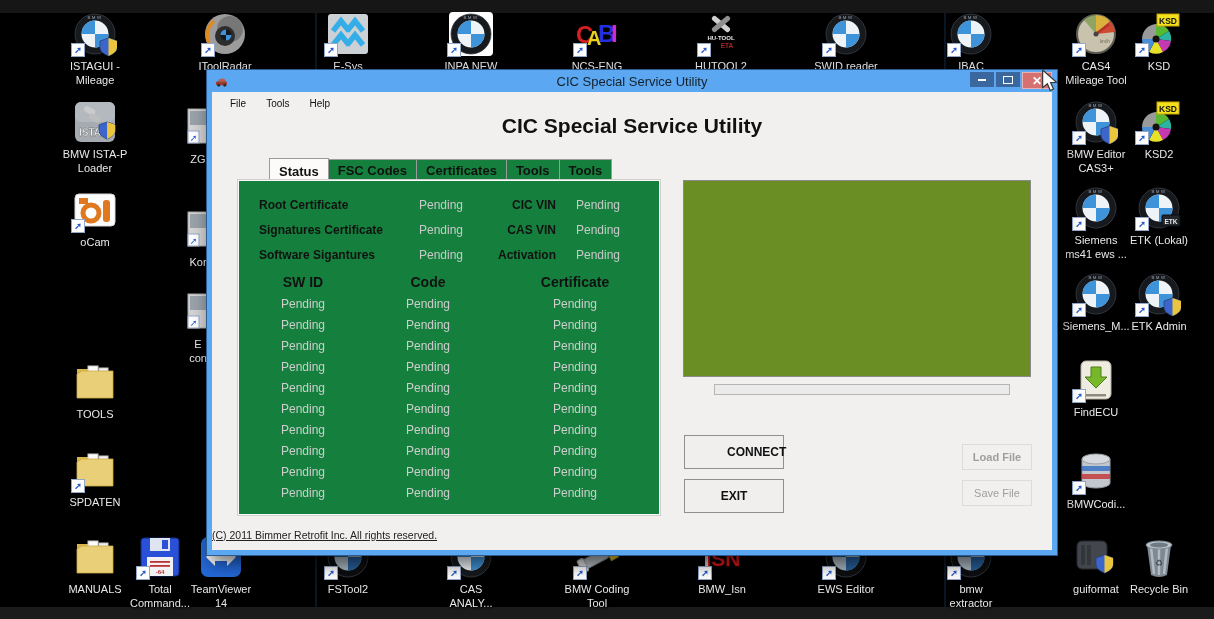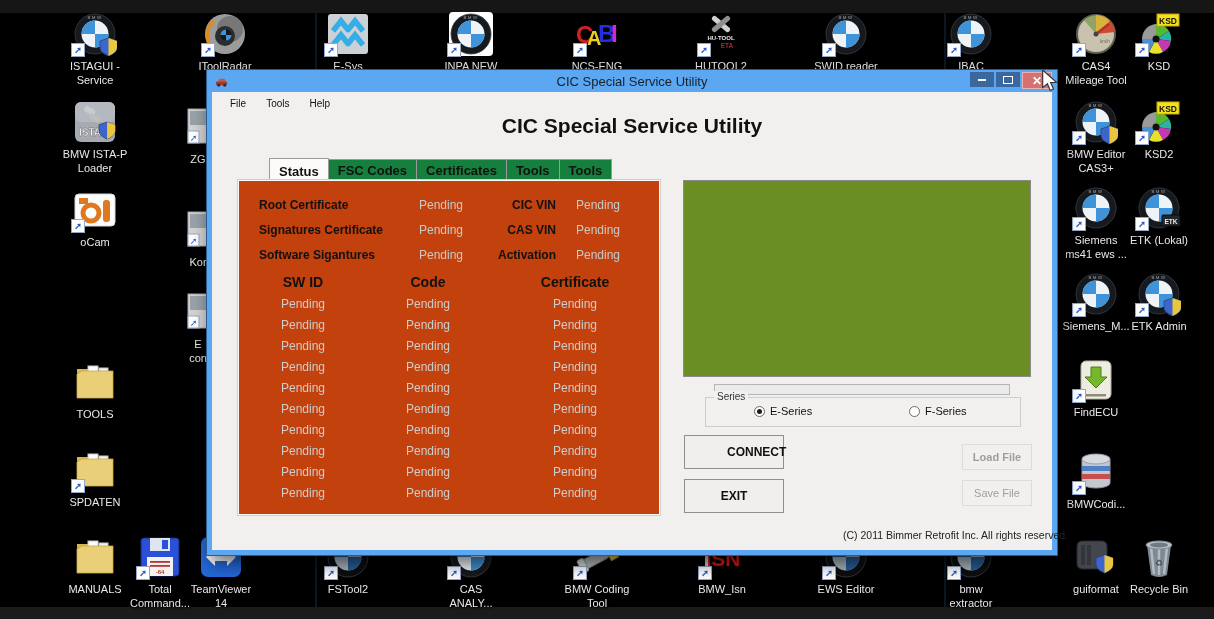--- a/index.html
+++ b/index.html
@@ -42,21 +42,21 @@
            font-size:21px;font-weight:bold;color:#111;}
   .version{position:absolute;top:50px;left:0;width:100%;text-align:center;font-size:10px;color:#3a3a3a;}
 
   .tabs{position:absolute;top:65px;left:25px;display:flex;align-items:flex-end;padding-left:32px;}
   .tab{font-size:13px;font-weight:bold;color:#111;background:#15803d;border:1px solid #9a9a9a;
        border-left:none;padding:3px 9px 3px 9px;}
   .tab:first-child{border-left:1px solid #9a9a9a;}
   .tab.active{background:#fcfbfa;border-bottom:1px solid #fcfbfa;padding-top:5px;position:relative;top:1px;}
 
   .content-panel{position:absolute;top:87px;left:25px;width:424px;height:337px;
-                 border:1px solid #cfcfcf;box-shadow:inset 0 0 0 1px #fafaf8;background:#c2410c;box-sizing:border-box;}
+                 border:1px solid #cfcfcf;box-shadow:inset 0 0 0 1px #fafaf8;background:#15803d;box-sizing:border-box;}
   .sf-wrap{margin-top:12px;}
   .sf-row{display:grid;grid-template-columns:160px 59px 78px auto;padding-left:21px;height:25px;align-items:center;}
   .sf-l,.sf-l2{font-size:12px;font-weight:bold;color:#111;}
   .sf-l2{text-align:right;}
   .sf-v{font-size:12px;color:#c9c9c9;}
   .sf-v2{font-size:12px;color:#c9c9c9;padding-left:20px;}
   .tbl-head{display:grid;grid-template-columns:130px 120px 174px;margin-top:7px;}
   .th{font-size:14px;font-weight:bold;color:#111;text-align:center;}
   .tbl-rows{margin-top:3px;}
   .trow{display:grid;grid-template-columns:130px 120px 174px;height:21px;align-items:center;}
@@ -81,21 +81,21 @@
   .btn{position:absolute;box-sizing:border-box;cursor:default;}
   .btn-big{width:100px;height:34px;background:#f0efee;border:1px solid #8f8f8f;
            font-size:12px;font-weight:bold;color:#111;}
   #connect{left:472px;top:343px;padding-left:42px;}
   #exit{left:472px;top:387px;}
   .btn-small{width:70px;height:26px;background:#f1f0ee;border:1px solid #dcdcdc;
              font-size:11px;color:#9e9e9e;}
   #load{left:750px;top:352px;font-weight:bold;}
   #save{left:750px;top:388px;}
 
-  .footer{position:absolute;top:437px;left:16px;width:100%;text-align:right;font-size:10.5px;color:#222;}
+  .footer{position:absolute;top:437px;left:0;width:100%;text-align:left;font-size:10.5px;color:#222;text-decoration:underline;}
 
   #cursor{position:absolute;left:1040px;top:70px;z-index:99;}
 </style>
 </head>
 <body>
 
 <div id="screen">
   <div class="strip top"></div>
   <div class="strip bottom"></div>
   <div class="vline" style="left:315px;"></div>
@@ -112,21 +112,21 @@
             <path d="M22 22 L22 35.5 A13.5 13.5 0 0 0 35.5 22 Z" fill="#3f93d8"></path>
             <g transform="translate(27,26)">
               <path d="M8.5 0 L17 3 V9.5 Q17 14.5 8.5 18 Q0 14.5 0 9.5 V3 Z" fill="#3d66cc" stroke="#24407e" stroke-width="0.8"></path>
               <path d="M8.5 0 L17 3 V9.5 Q17 14.5 8.5 18 Z" fill="#e9c63d"></path>
             </g>
           </svg>
           <span class="sc-badge">➚</span>
         </div>
         <div class="dlabel">
           <div>ISTAGUI -</div>
-          <div>Service</div>
+          <div>Mileage</div>
         </div>
       </div>
       <div class="dicon" style="left: 180px; top: 12px;">
         <div class="glyph">
           <svg viewBox="0 0 44 44" width="44" height="44">
             <circle cx="22" cy="22" r="20" fill="#9c9c9c"></circle>
             <circle cx="27" cy="17" r="13" fill="#777"></circle>
             <circle cx="22" cy="24" r="10" fill="#2d2d2d"></circle>
             <path d="M6 31 A18 18 0 0 1 11 9" stroke="#e08a1e" stroke-width="3.5" fill="none"></path>
             <circle cx="23" cy="23" r="5.5" fill="#14171b"></circle>
@@ -785,32 +785,20 @@
               <span class="td">Pending</span>
             </div>
           </div>
       </div>
 
       <div class="green-panel"></div>
       <div class="progress">
           <div class="progress-fill" style="width: 0%;"></div>
         </div>
 
-      <div class="series-box">
-        <span class="series-label">Series</span>
-        <span id="series-options"><span class="radio-opt" style="left: 48px;">
-              <span class="radio-circle">
-                <span class="radio-dot"></span>
-              </span>
-              <span class="radio-text">E-Series</span>
-            </span><span class="radio-opt" style="left: 203px;">
-              <span class="radio-circle"></span>
-              <span class="radio-text">F-Series</span>
-            </span></span>
-      </div>
 
       <button class="btn btn-big" id="connect">CONNECT</button>
       <button class="btn btn-big" id="exit">EXIT</button>
       <button class="btn btn-small" id="load">Load File</button>
       <button class="btn btn-small" id="save">Save File</button>
 
       <div class="footer">(C) 2011 Bimmer Retrofit Inc. All rights reserved.</div>
     </div>
   </div>
 

